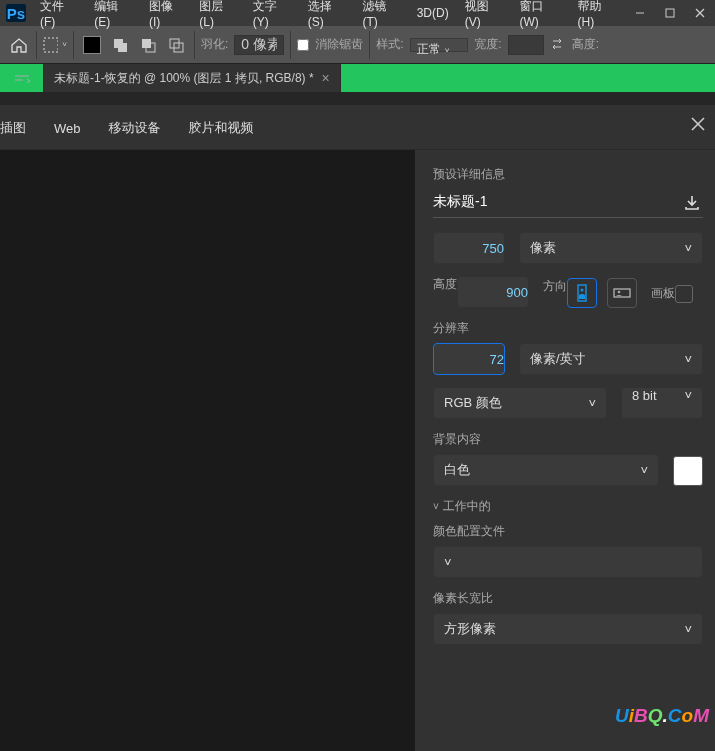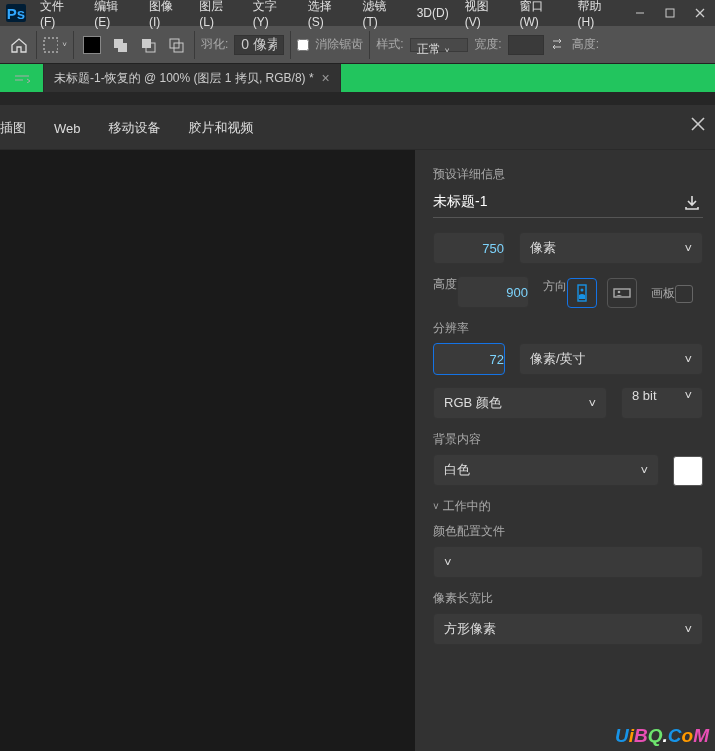--- a/index.html
+++ b/index.html
@@ -68,21 +68,21 @@
 .artboard-check { width: 18px; height: 18px; border: 1px solid #666; border-radius: 3px; }
 
 .col-block { display: flex; }
 
 .bit-select { width: 82px; height: 32px; background: #3a3a3a; border: 1px solid #333; border-radius: 4px; color: #ddd; display: flex; align-items: flex-start; padding: 0 10px; justify-content: space-between; font-size: 13px; }
 .bg-swatch { width: 30px; height: 30px; background: #fff; border: 1px solid #555; border-radius: 3px; }
 
 .adv-toggle { color: #aaa; font-size: 12px; display: flex; align-items: center; gap: 4px; margin: 10px 0 8px 0; }
 .adv-chev { font-size: 10px; color: #aaa; }
 
-.brand { position: absolute; right: 6px; bottom: 4px; font-size: 19px; font-weight: bold; font-style: italic; margin-left: 41px; }
+.brand { position: absolute; right: 6px; bottom: 24px; font-size: 19px; font-weight: bold; font-style: italic; margin-left: 41px; }
 .brand .u { color: #1793e6; }
 .brand .i { color: #ff9a00; }
 .brand .b { color: #e84fb4; }
 .brand .q { color: #6de36d; }
 .brand .dot { color: #fff; }
 .brand .c { color: #1793e6; }
 .brand .o { color: #ff9a00; }
 .brand .m { color: #e84fb4; }
 
 svg { display: block; }

